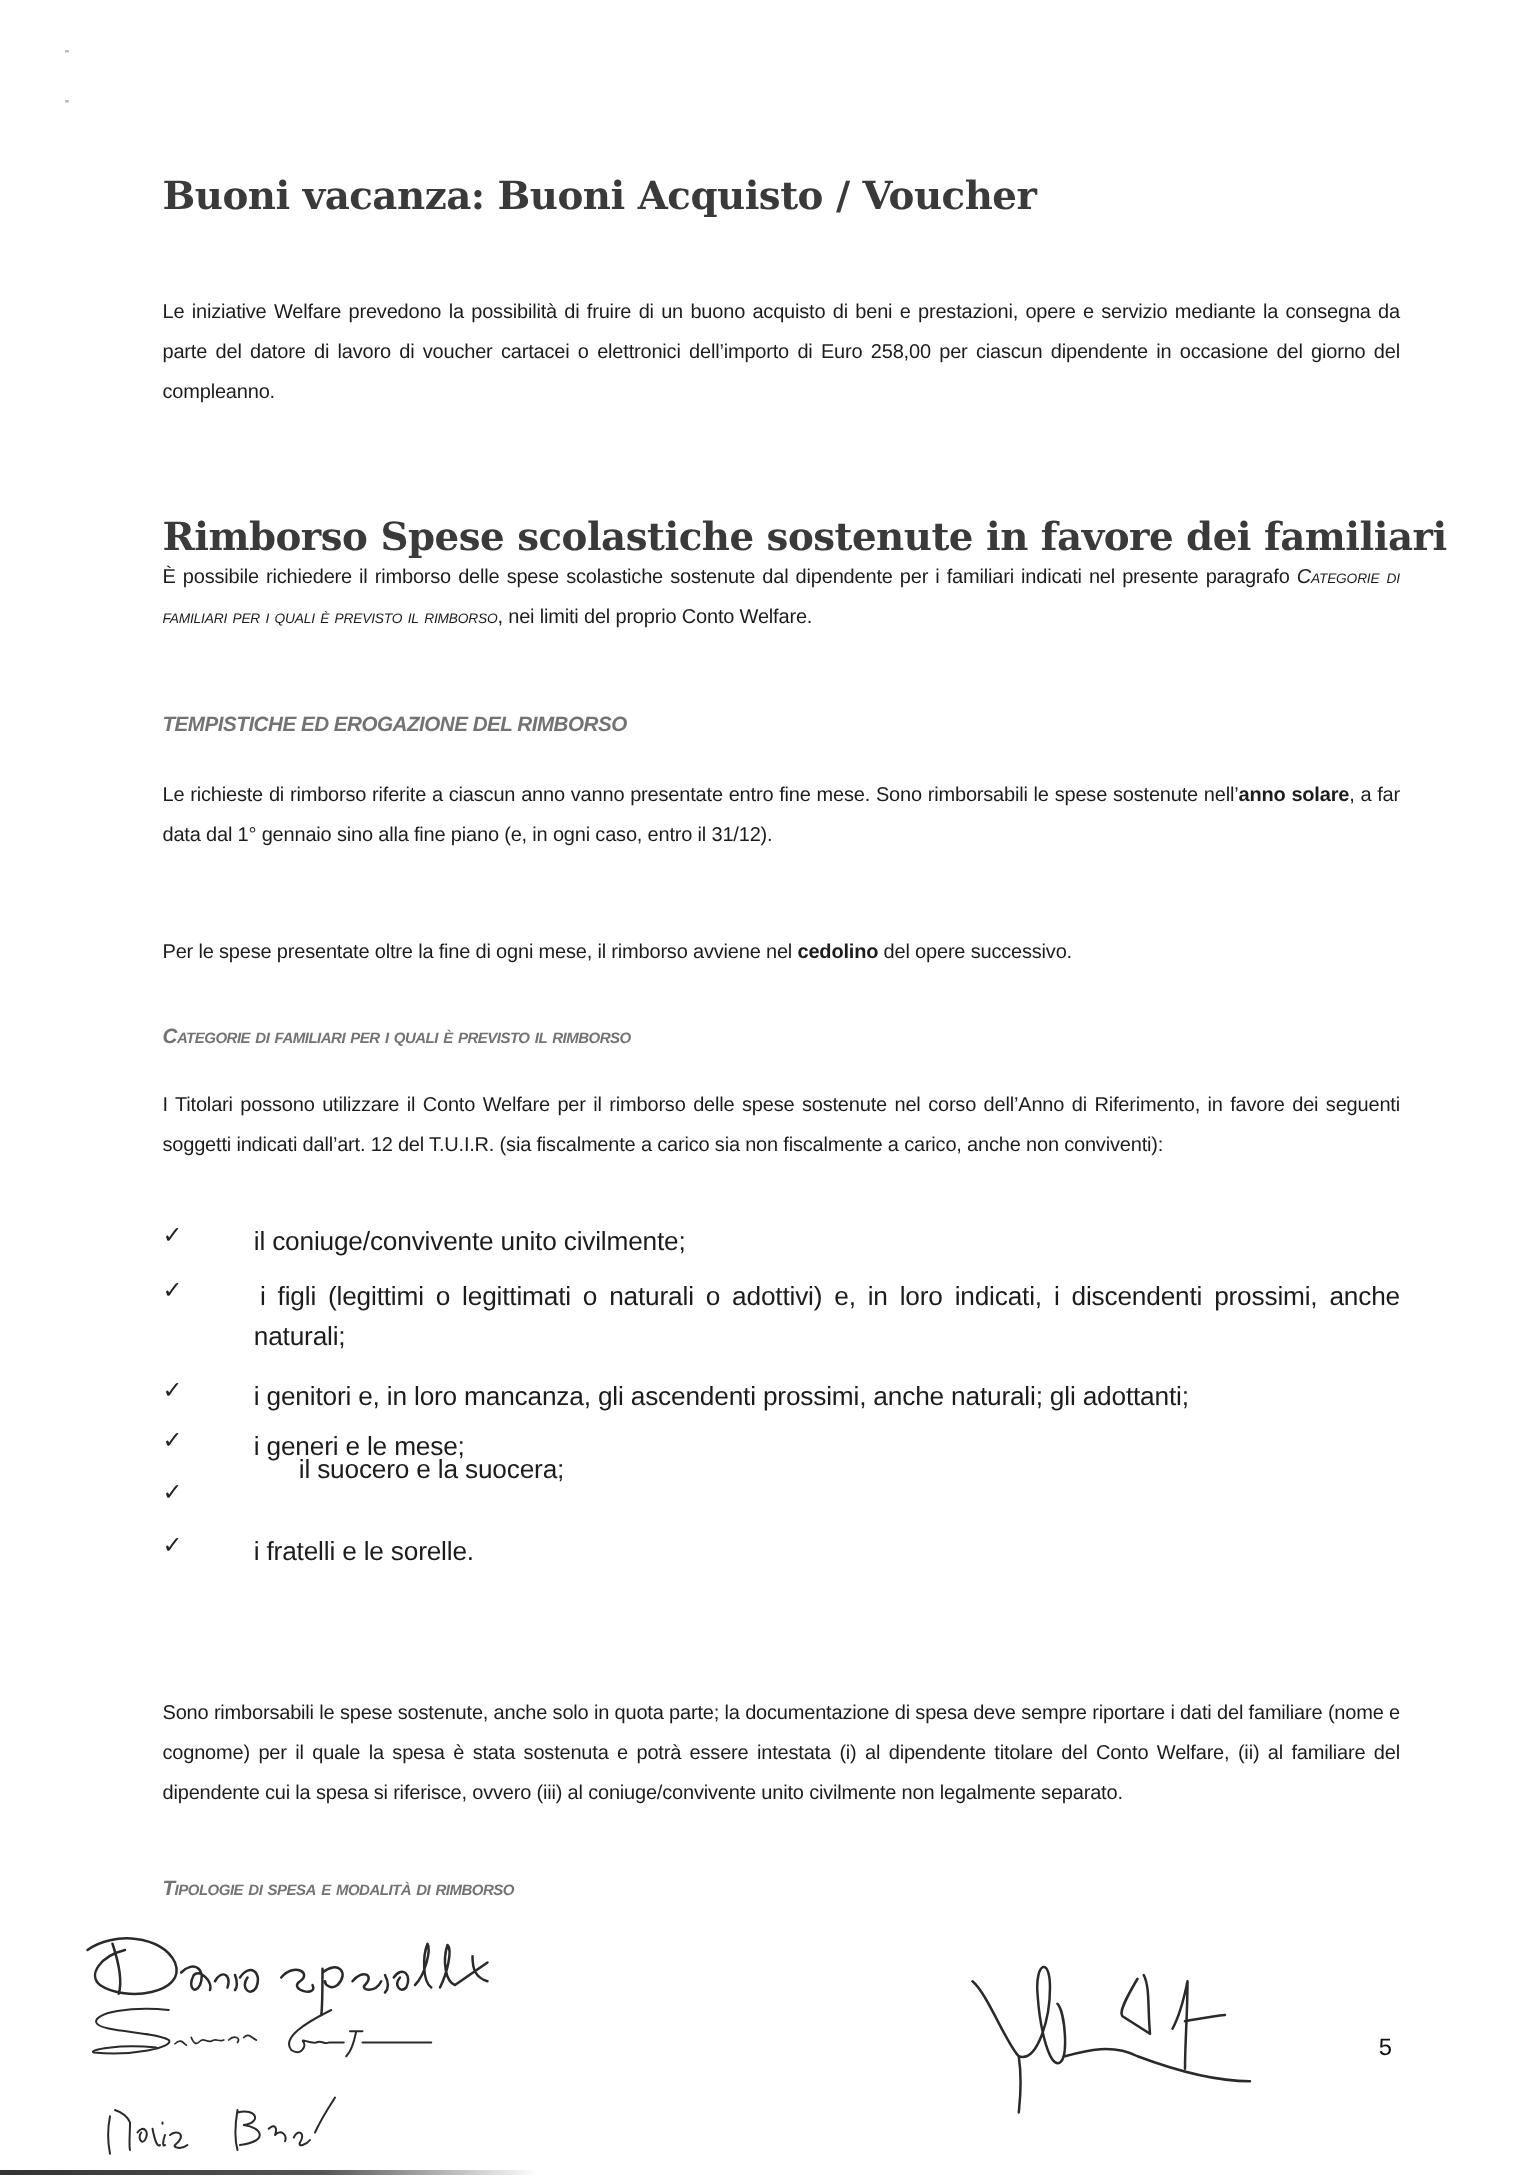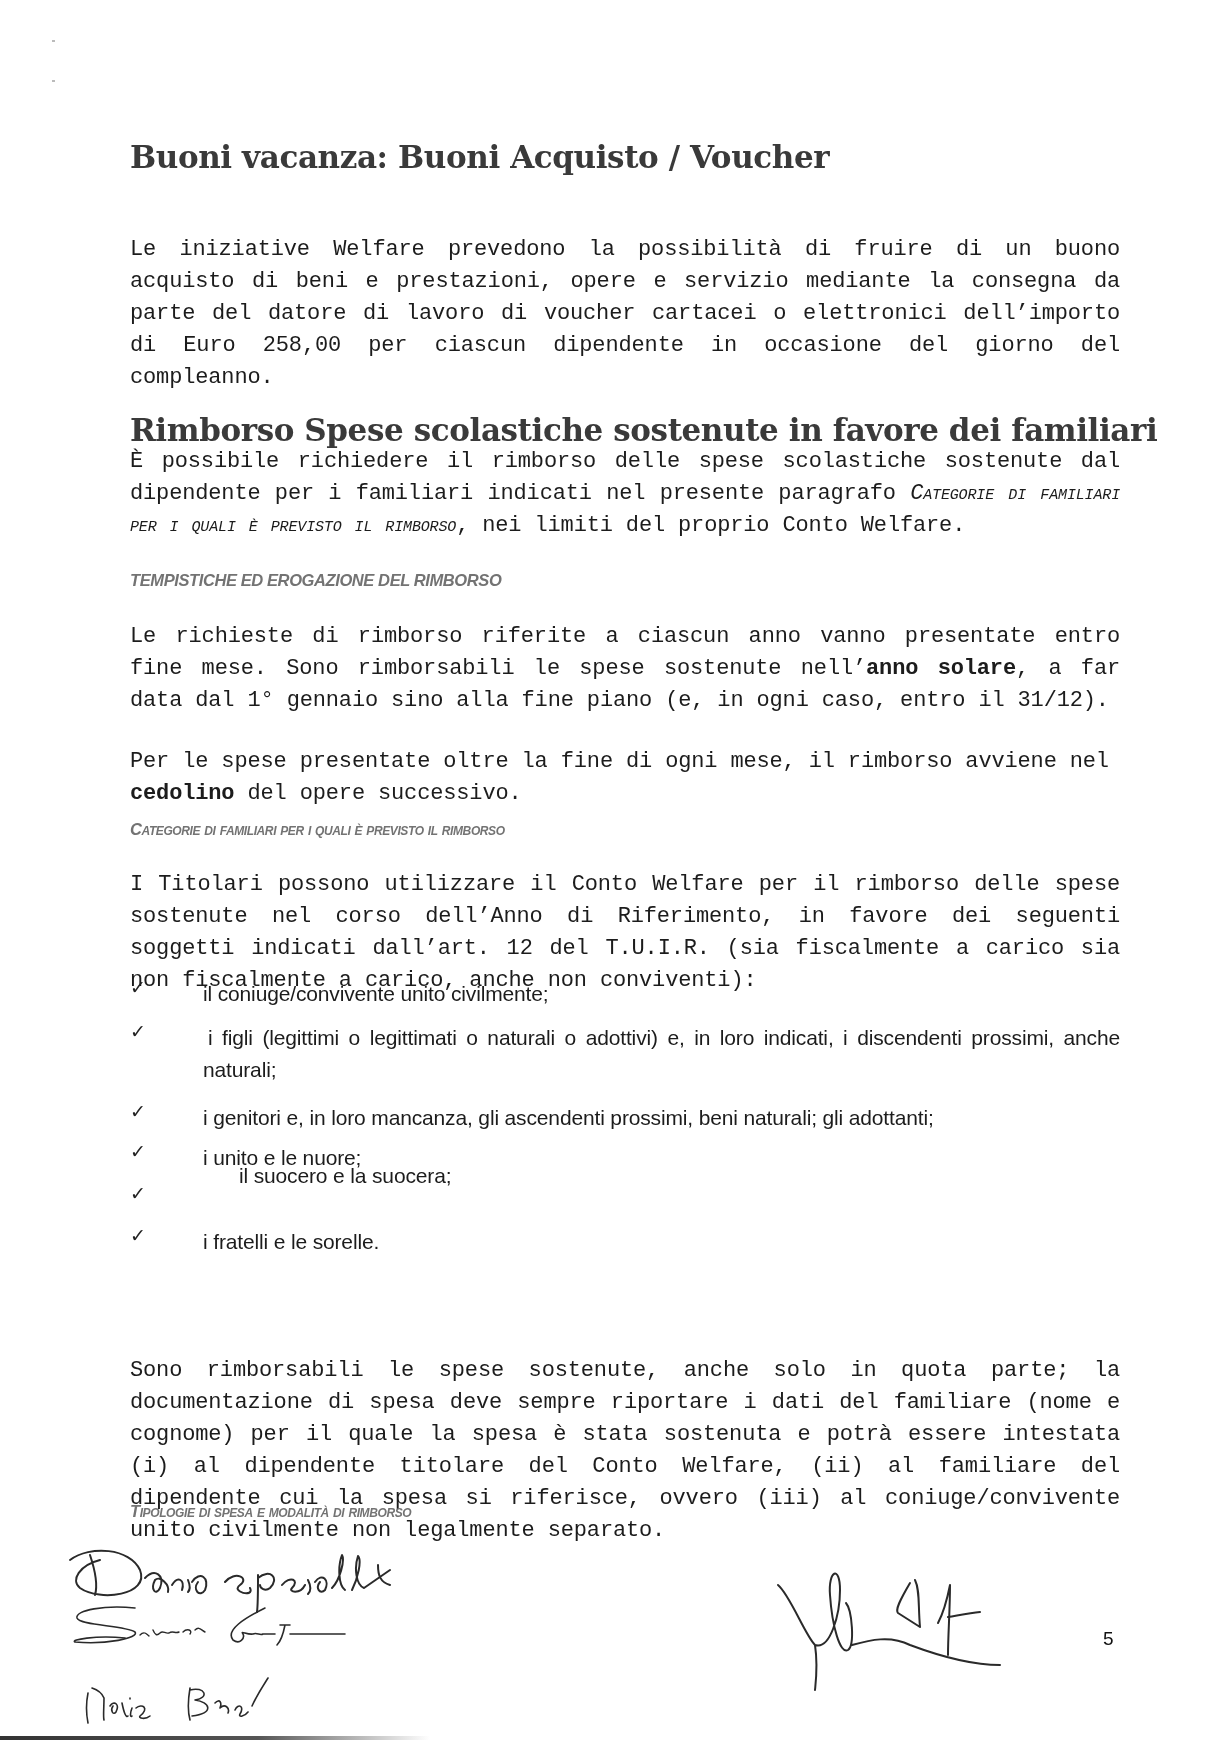--- a/index.html
+++ b/index.html
@@ -7,21 +7,21 @@
       width: 1232px; height: 1744px; position: relative; overflow: hidden;
       font-family: "Liberation Sans", sans-serif; color: #1a1a1a;
     }
     .page { position: absolute; left: 0; top: 0; width: 1232px; height: 1744px; background: #fff; }
     .abs { position: absolute; }
     .h1 {
       font-family: "DejaVu Serif", serif; font-weight: bold; color: #3a3a3a;
       font-size: 31px; letter-spacing: -0.4px; white-space: nowrap;
     }
     .p {
-      font-family: Liberation Mono, monospace; font-size: 22px; line-height: 32px;
+      font-family: Liberation Sans, sans-serif; font-size: 16px; line-height: 32px;
       color: #1c1c1c; text-align: justify; left: 130px; width: 990px;
       letter-spacing: -0.15px;
     }
     .p.nojust { text-align: left; }
     .sub {
       font-family: "Liberation Sans", sans-serif; font-style: italic; font-weight: bold;
       font-size: 16.5px; color: #737373; left: 130px; white-space: nowrap; letter-spacing: -0.4px;
     }
     .smallcaps { font-style: italic; font-variant: small-caps; }
     b { font-weight: bold; }
@@ -67,24 +67,24 @@
   <div class="abs p" style="top:869px;">I Titolari possono utilizzare il Conto Welfare per il rimborso delle spese sostenute nel corso dell’Anno di Riferimento, in favore dei seguenti soggetti indicati dall’art. 12 del T.U.I.R. (sia fiscalmente a carico sia non fiscalmente a carico, anche non conviventi):</div>
 
   <div>
     <span class="check" style="top:976px;">✓</span>
     <div class="li" style="top:978px;">il coniuge/convivente unito civilmente;</div>
 
     <span class="check" style="top:1020px;">✓</span>
     <div class="li" style="top:1022px;text-indent:5px;">i figli (legittimi o legittimati o naturali o adottivi) e, in loro indicati, i discendenti prossimi, anche naturali;</div>
 
     <span class="check" style="top:1100px;">✓</span>
-    <div class="li" style="top:1102px;text-align:left;">i genitori e, in loro mancanza, gli ascendenti prossimi, beni naturali; gli adottanti;</div>
+    <div class="li" style="top:1102px;text-align:left;">i genitori e, in loro mancanza, gli ascendenti prossimi, anche naturali; gli adottanti;</div>
 
     <span class="check" style="top:1140px;">✓</span>
-    <div class="li" style="top:1142px;">i unito e le nuore;</div>
+    <div class="li" style="top:1142px;">i generi e le mese;</div>
 
     <span class="check" style="top:1182px;">✓</span>
     <div class="li" style="top:1160px;margin-left:36px;">il suocero e la suocera;</div>
 
     <span class="check" style="top:1224px;">✓</span>
     <div class="li" style="top:1226px;">i fratelli e le sorelle.</div>
   </div>
 
 
   <div class="abs p" style="top:1355px;">Sono rimborsabili le spese sostenute, anche solo in quota parte; la documentazione di spesa deve sempre riportare i dati del familiare (nome e cognome) per il quale la spesa è stata sostenuta e potrà essere intestata (i) al dipendente titolare del Conto Welfare, (ii) al familiare del dipendente cui la spesa si riferisce, ovvero (iii) al coniuge/convivente unito civilmente non legalmente separato.</div>

